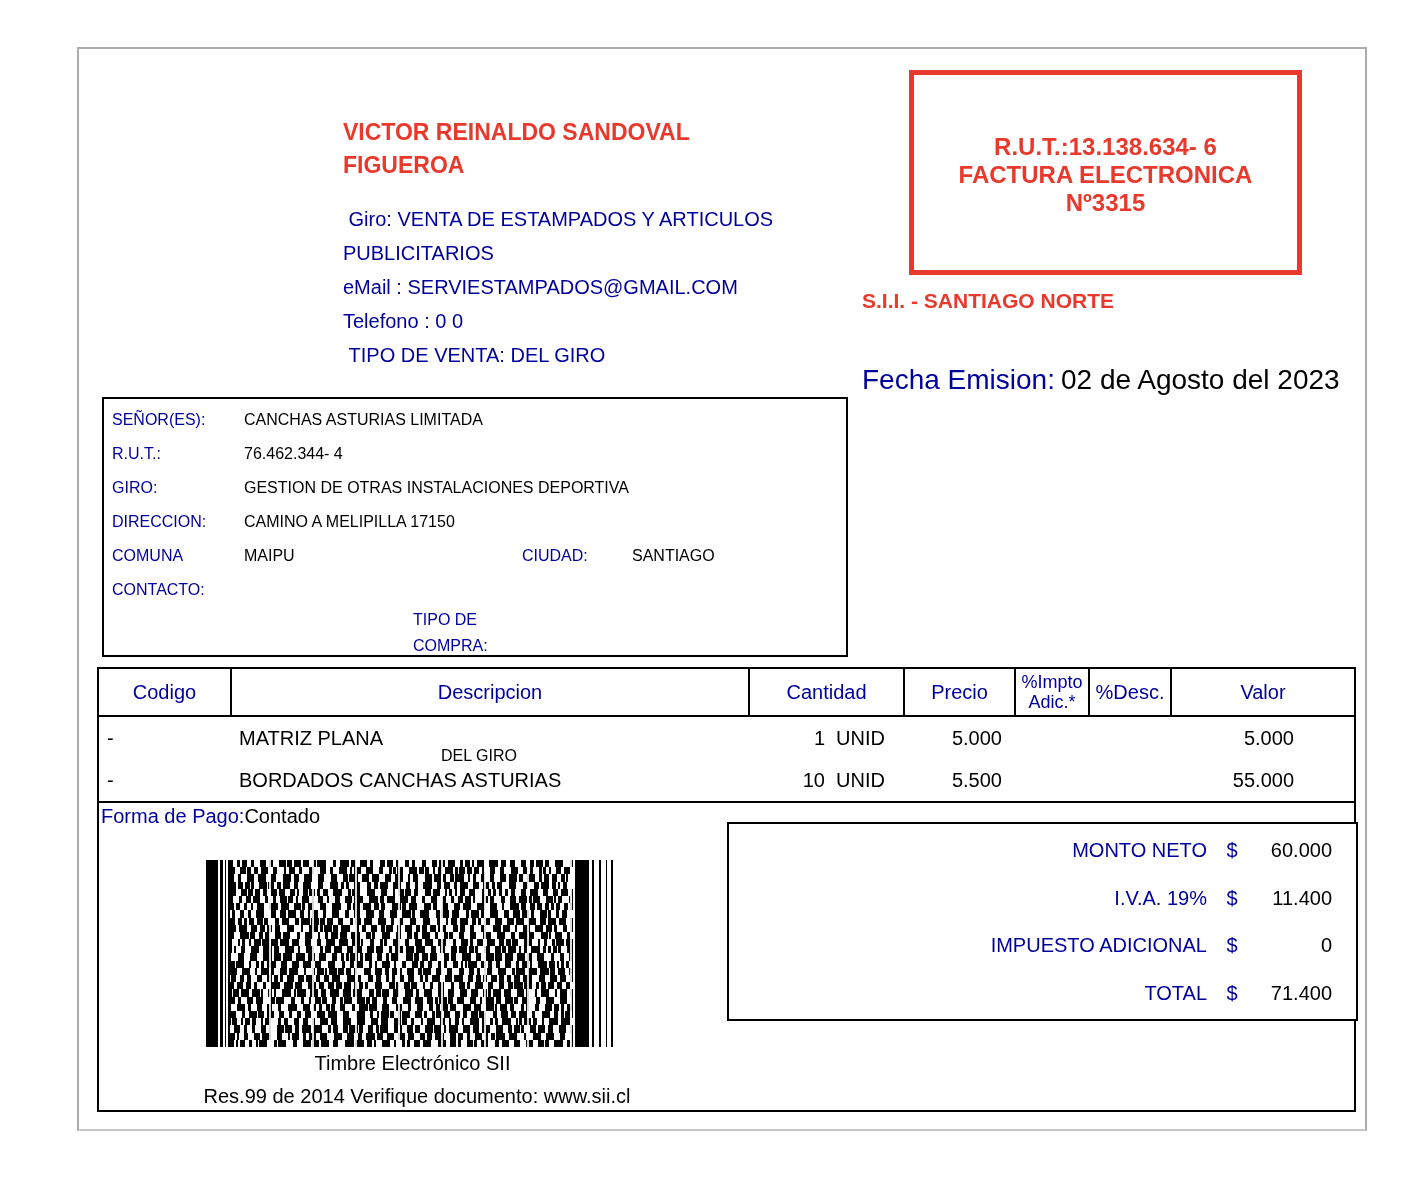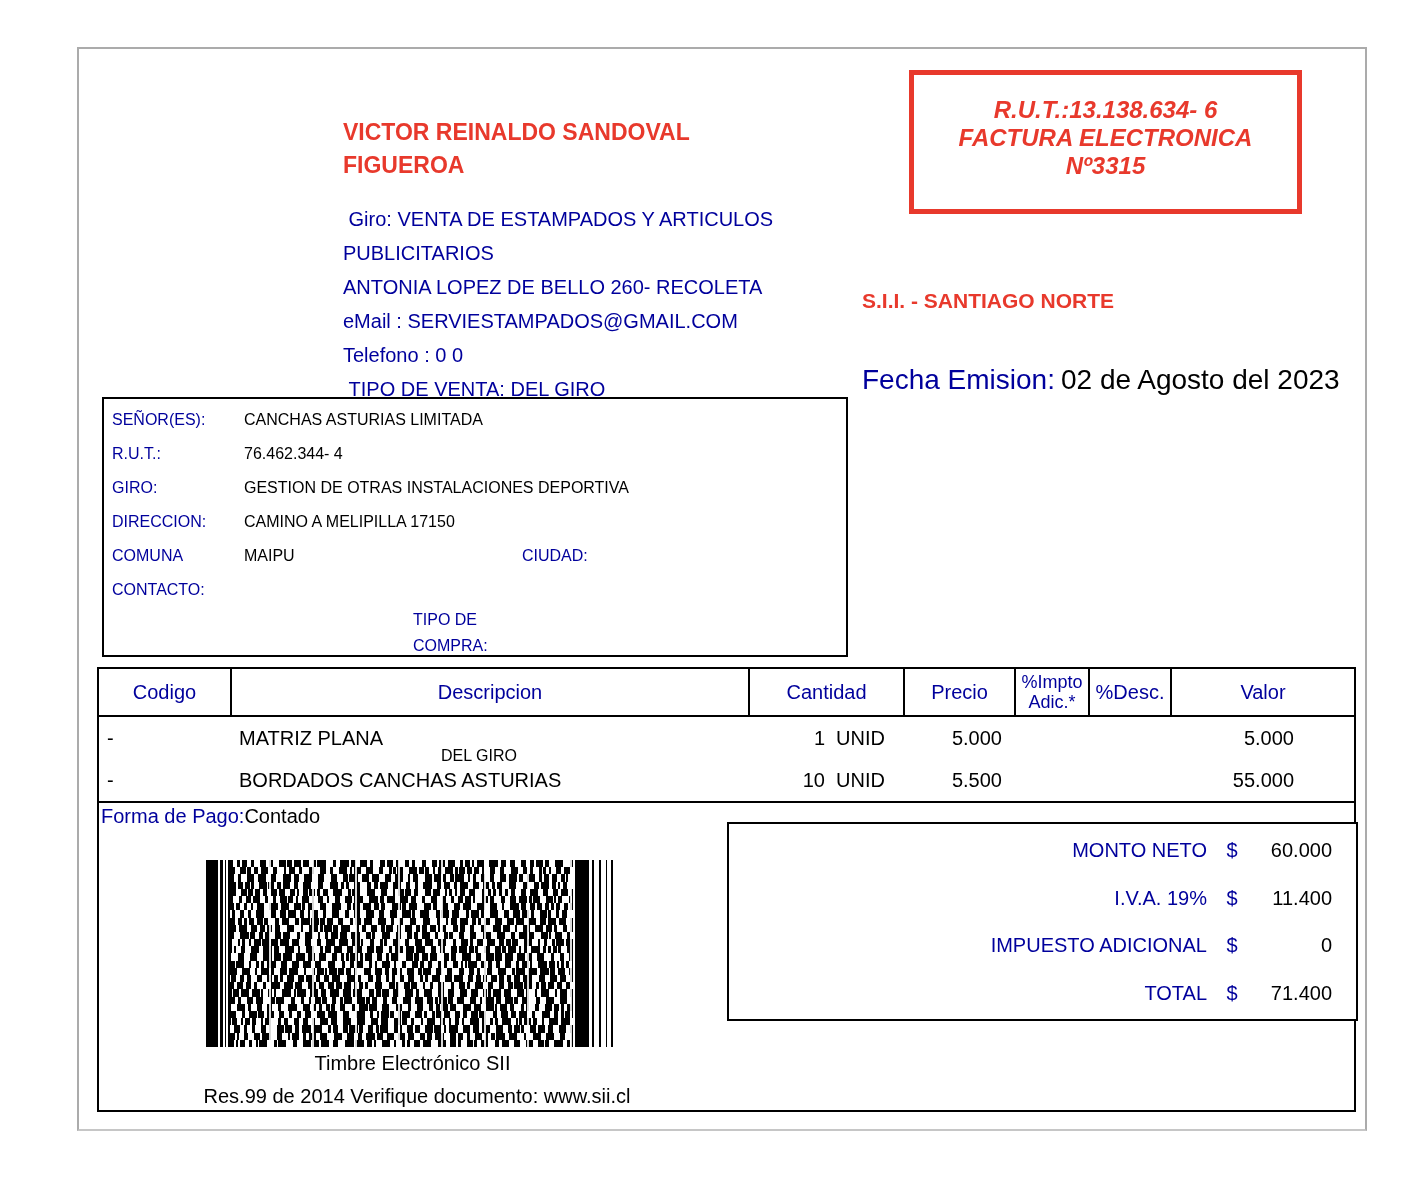--- a/index.html
+++ b/index.html
@@ -11,23 +11,23 @@
   .page-frame { position:absolute; left:77px; top:47px; width:1290px; height:1084px;
                 border:2px solid #ababab; border-bottom-color:#c6c6c6; background:#fff; }
 
   
   .seller { position:absolute; left:341px; top:114px; width:505px; }
   .seller-name { width:430px; font-size:23px; font-weight:bold; color:#e8392c; line-height:33px; }
   .seller-lines { margin-top:20px; }
   .seller-line { font-size:20px; color:#00009c; line-height:34px; white-space:pre-wrap; }
 
   
-  .rut-box { position:absolute; left:907px; top:68px; width:393px; height:144px;
+  .rut-box { position:absolute; left:907px; top:68px; width:393px; height:205px;
              border:5px solid #e8392c; display:flex; flex-direction:column;
-             justify-content:flex-start; padding:21px 6px 16px 6px; text-align:center;font-style:italic; }
+             justify-content:center; padding:21px 6px 16px 6px; text-align:center; }
   .rut-box div { color:#e8392c; font-weight:bold; font-size:24px; }
 
   .sii-office { position:absolute; left:860px; top:287px; color:#e8392c; font-weight:bold; font-size:21px; }
   .emission { position:absolute; left:860px; top:362px; font-size:28px; }
   .emission .lbl { color:#00009c; }
   .emission .val { color:#000; margin-left:6px; }
 
   
   .client-box { position:absolute; left:100px; top:395px; width:746px; height:260px;
                 border:2px solid #000; padding:4px 0 0 8px; font-size:16px; }
@@ -89,21 +89,20 @@
 </head>
 <body>
 
 <div id="page">
   <div class="page-frame">
 
     <div class="seller" style="left:264px; top:67px; position:absolute;">
       <div class="seller-name">VICTOR REINALDO SANDOVAL FIGUEROA</div>
       <div class="seller-lines">
         <div class="seller-line"> Giro: VENTA DE ESTAMPADOS Y ARTICULOS PUBLICITARIOS</div>
-        <div class="seller-line">ANTONIA LOPEZ DE BELLO 260- RECOLETA</div>
         <div class="seller-line">eMail : SERVIESTAMPADOS@GMAIL.COM</div>
         <div class="seller-line">Telefono : 0 0</div>
         <div class="seller-line"> TIPO DE VENTA: DEL GIRO</div>
       </div>
     </div>
 
     <div class="rut-box" style="left:830px; top:21px;">
       <div>R.U.T.:13.138.634- 6</div>
       <div>FACTURA ELECTRONICA</div>
       <div>Nº3315</div>
@@ -129,20 +128,21 @@
         <span class="cvalue">GESTION DE OTRAS INSTALACIONES DEPORTIVA</span>
       </div>
       <div class="crow">
         <span class="clabel">DIRECCION:</span>
         <span class="cvalue">CAMINO A MELIPILLA 17150</span>
       </div>
       <div class="crow crow-comuna">
         <span class="clabel">COMUNA</span>
         <span class="cvalue">MAIPU</span>
         <span class="ciudad-label">CIUDAD:</span>
+        <span class="cvalue">SANTIAGO</span>
       </div>
       <div class="crow">
         <span class="clabel">CONTACTO:</span>
         <span class="cvalue"></span>
       </div>
       <div class="crow crow-tipo">
         <span class="clabel">
             <span>TIPO DE</span>
             <span>COMPRA:</span>
           </span>

